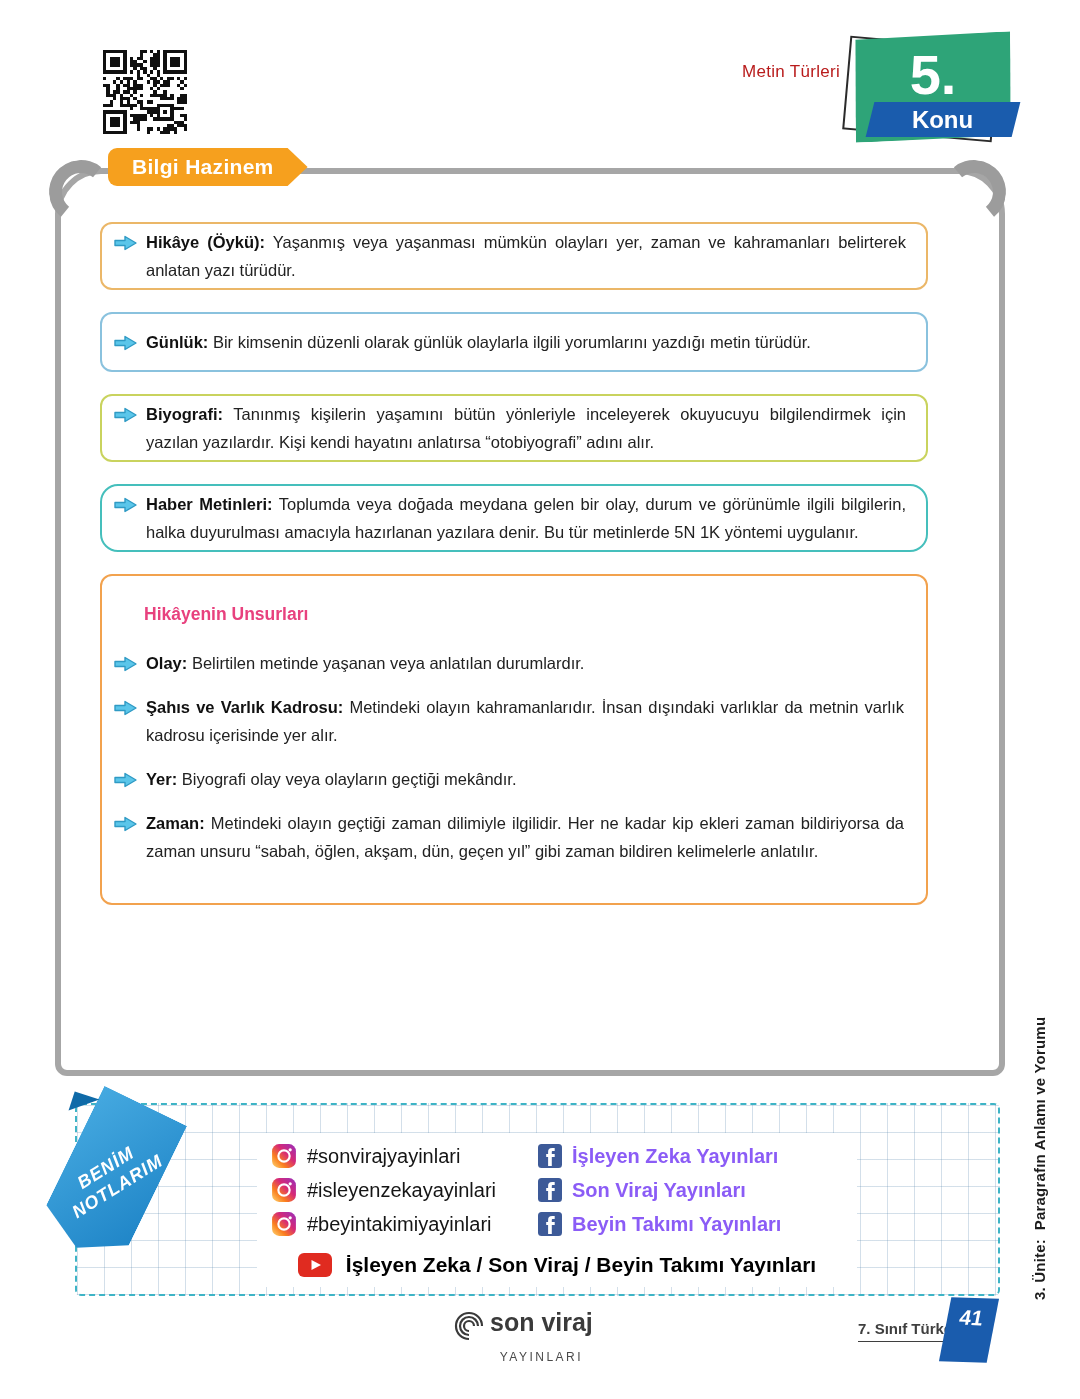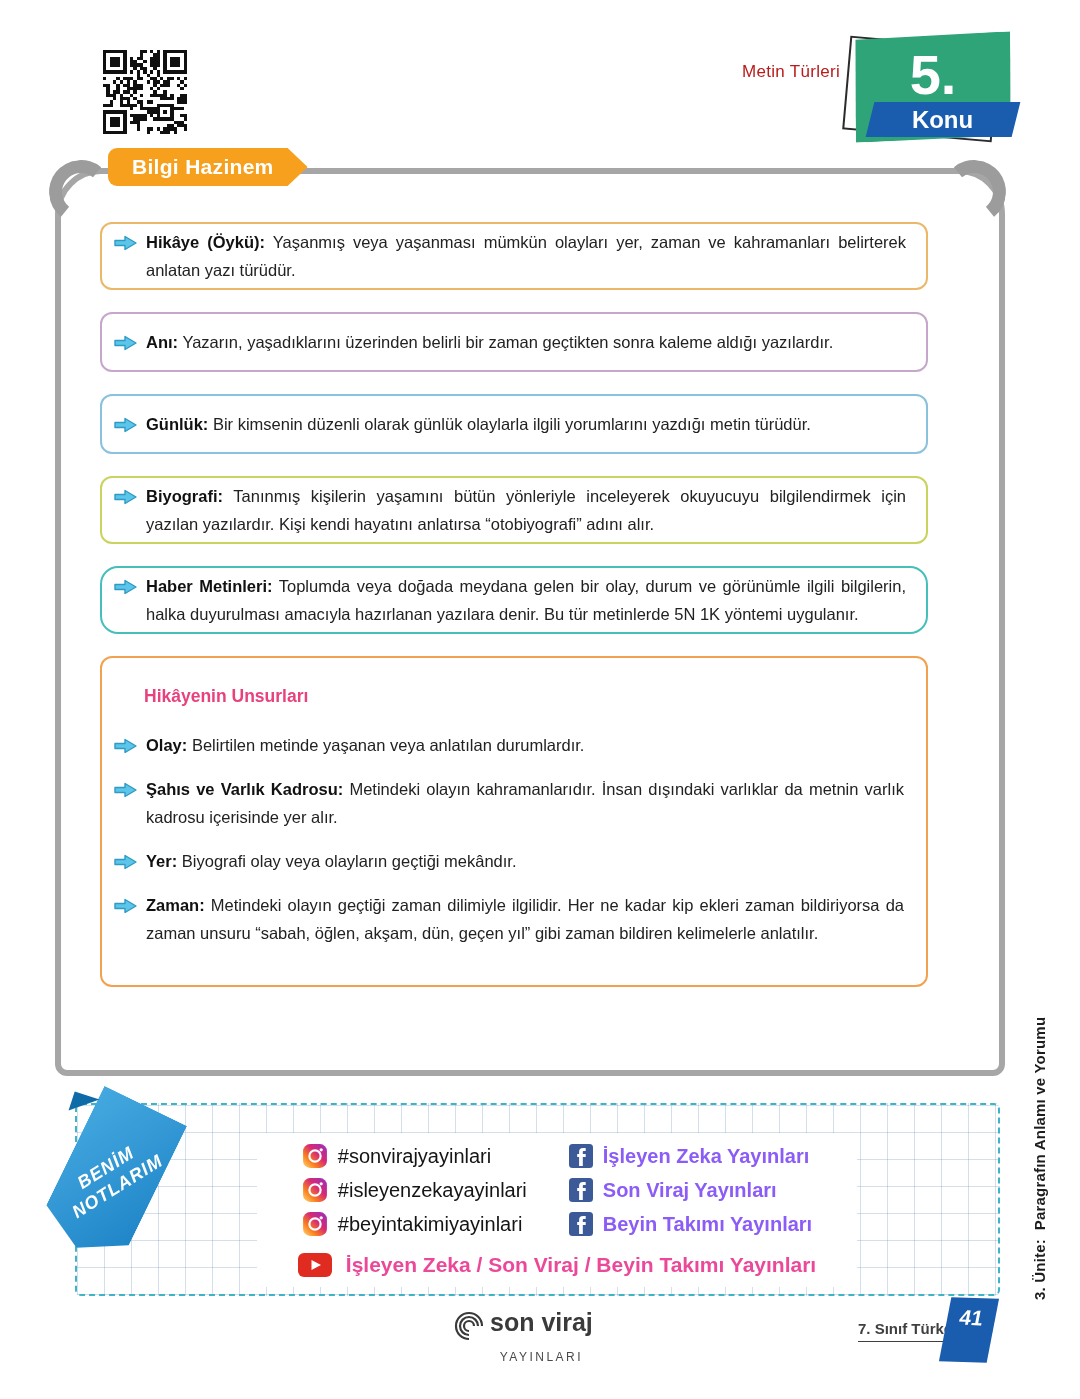--- a/index.html
+++ b/index.html
@@ -56,27 +56,27 @@
       background:linear-gradient(120deg,#45a9e0,#1d83c6);
       transform:rotate(26deg); transform-origin:50% 30%;
       clip-path:polygon(0 0,100% 0,100% 84%,50% 100%,0 84%);
       display:flex; align-items:center; justify-content:center; }
   .ribbon-fold { position:absolute; left:6px; top:0; width:0; height:0;
       border-top:20px solid #0f6aa8; border-right:26px solid transparent; transform:rotate(18deg); }
   .ribbon-text { transform:rotate(-58deg); text-align:center; color:#fff; font-style:italic;
       font-weight:700; font-size:18px; line-height:22px; letter-spacing:1px; white-space:nowrap; }
 
   .social-panel { position:absolute; left:180px; top:28px; width:600px; background:#fff; padding:6px 14px 10px; }
-  .social-cols { display:flex; gap:42px;justify-content:center; }
+  .social-cols { display:flex; gap:42px; }
   .soc-col { display:flex; flex-direction:column; }
   .soc-row { display:flex; align-items:center; gap:10px; height:34px; }
   .soc-ig-text { font-size:20px; color:#151515; }
   .soc-fb-text { font-size:20px; font-weight:600; color:#8b5cf6; }
   .yt-row { display:flex; align-items:center; justify-content:center; gap:14px; margin-top:12px; }
-  .yt-text { font-size:21px; font-weight:700; color:#ec4899; }
+  .yt-text { font-size:21px; font-weight:700; color:#000000; }
   .icon-box { display:inline-flex; }
 
   
   .publisher { position:absolute; left:448px; top:1310px; display:flex; align-items:flex-start; gap:4px; }
   .pub-text { display:flex; flex-direction:column; align-items:center; }
   .pub-name { font-size:25px; font-weight:700; letter-spacing:0px; color:#3a3a3a; line-height:24px; }
   .pub-sub { font-size:12px; letter-spacing:2.5px; color:#4a4a4a; margin-top:16px; }
   .book-label { position:absolute; left:858px; top:1320px; width:132px; font-size:15px; font-weight:700;
       color:#3f3f3f; border-bottom:1.5px solid #3f3f3f; padding-bottom:4px; }
   .page-num-shape { position:absolute; left:945px; top:1298px; width:48px; height:64px;
@@ -436,28 +436,20 @@
 
     <div class="card" style="border-color: rgb(235, 183, 104);">
       <div class="card-row">
         <span class="bullet"><svg width="24" height="18" viewBox="0 0 24 18">
               <path d="M1 6.5 h10 V2.5 l11 6.5 -11 6.5 V11.5 H1 z" fill="#5bc6ea" stroke="#2f9ac4" stroke-width="1.4" stroke-linejoin="round"></path>
             </svg></span>
         <p class="card-text"><b>Hikâye (Öykü):</b> <span>Yaşanmış veya yaşanması mümkün olayları yer, zaman ve kahramanları belirterek anlatan yazı türüdür.</span></p>
       </div>
     </div>
 
-    <div class="card" style="border-color: rgb(199, 166, 204);">
-      <div class="card-row">
-        <span class="bullet"><svg width="24" height="18" viewBox="0 0 24 18">
-              <path d="M1 6.5 h10 V2.5 l11 6.5 -11 6.5 V11.5 H1 z" fill="#5bc6ea" stroke="#2f9ac4" stroke-width="1.4" stroke-linejoin="round"></path>
-            </svg></span>
-        <p class="card-text"><b>Anı:</b> <span>Yazarın, yaşadıklarını üzerinden belirli bir zaman geçtikten sonra kaleme aldığı yazılardır.</span></p>
-      </div>
-    </div>
 
     <div class="card" style="border-color: rgb(138, 194, 222);">
       <div class="card-row">
         <span class="bullet"><svg width="24" height="18" viewBox="0 0 24 18">
               <path d="M1 6.5 h10 V2.5 l11 6.5 -11 6.5 V11.5 H1 z" fill="#5bc6ea" stroke="#2f9ac4" stroke-width="1.4" stroke-linejoin="round"></path>
             </svg></span>
         <p class="card-text"><b>Günlük:</b> <span>Bir kimsenin düzenli olarak günlük olaylarla ilgili yorumlarını yazdığı metin türüdür.</span></p>
       </div>
     </div>
 

